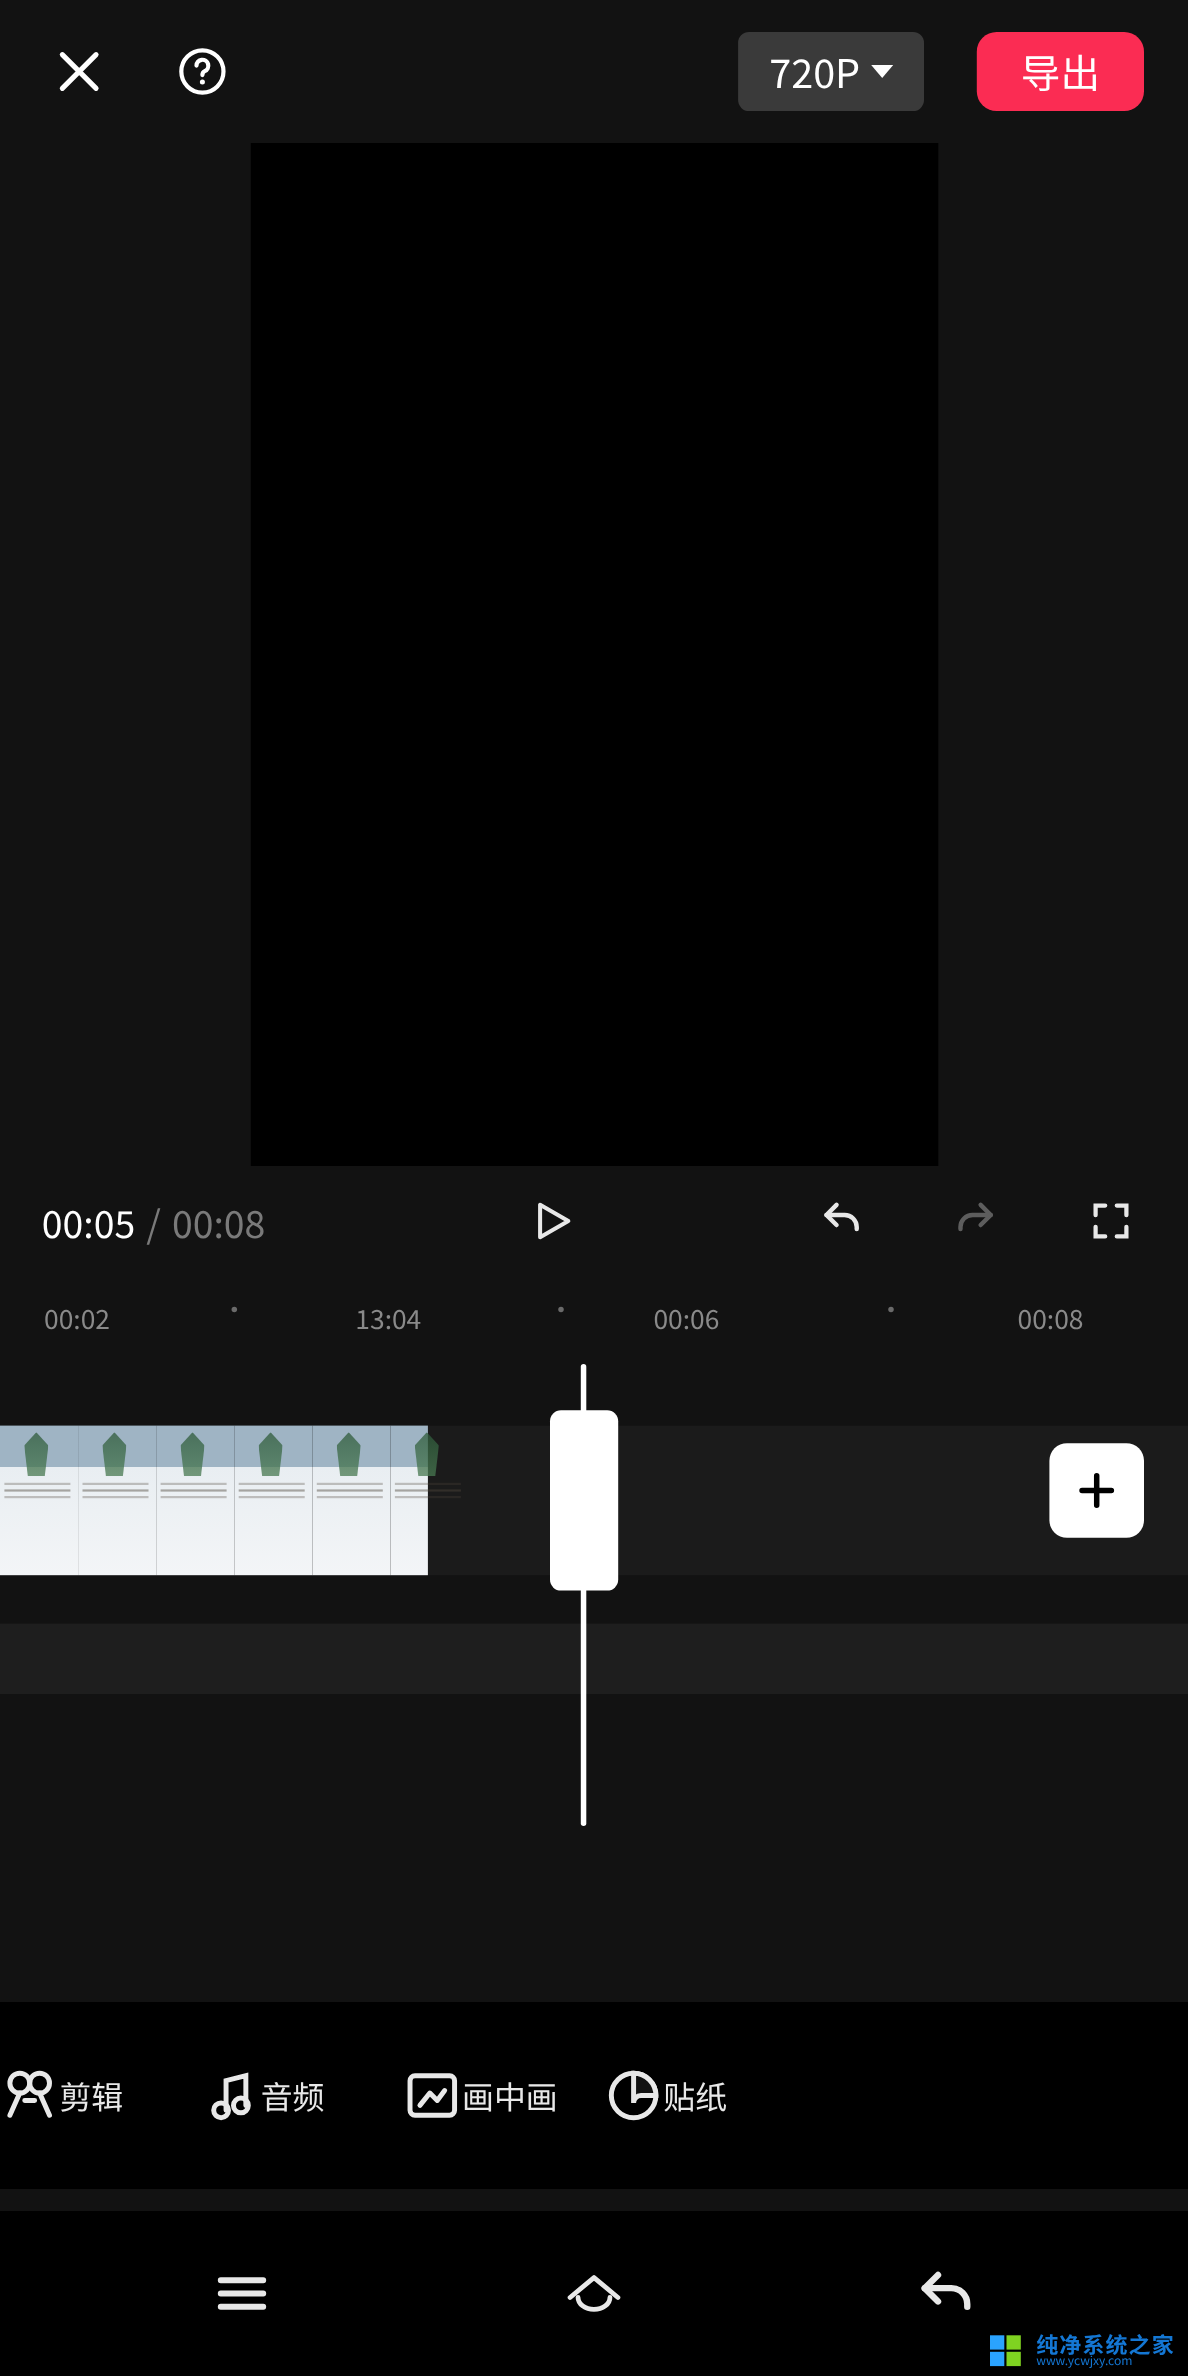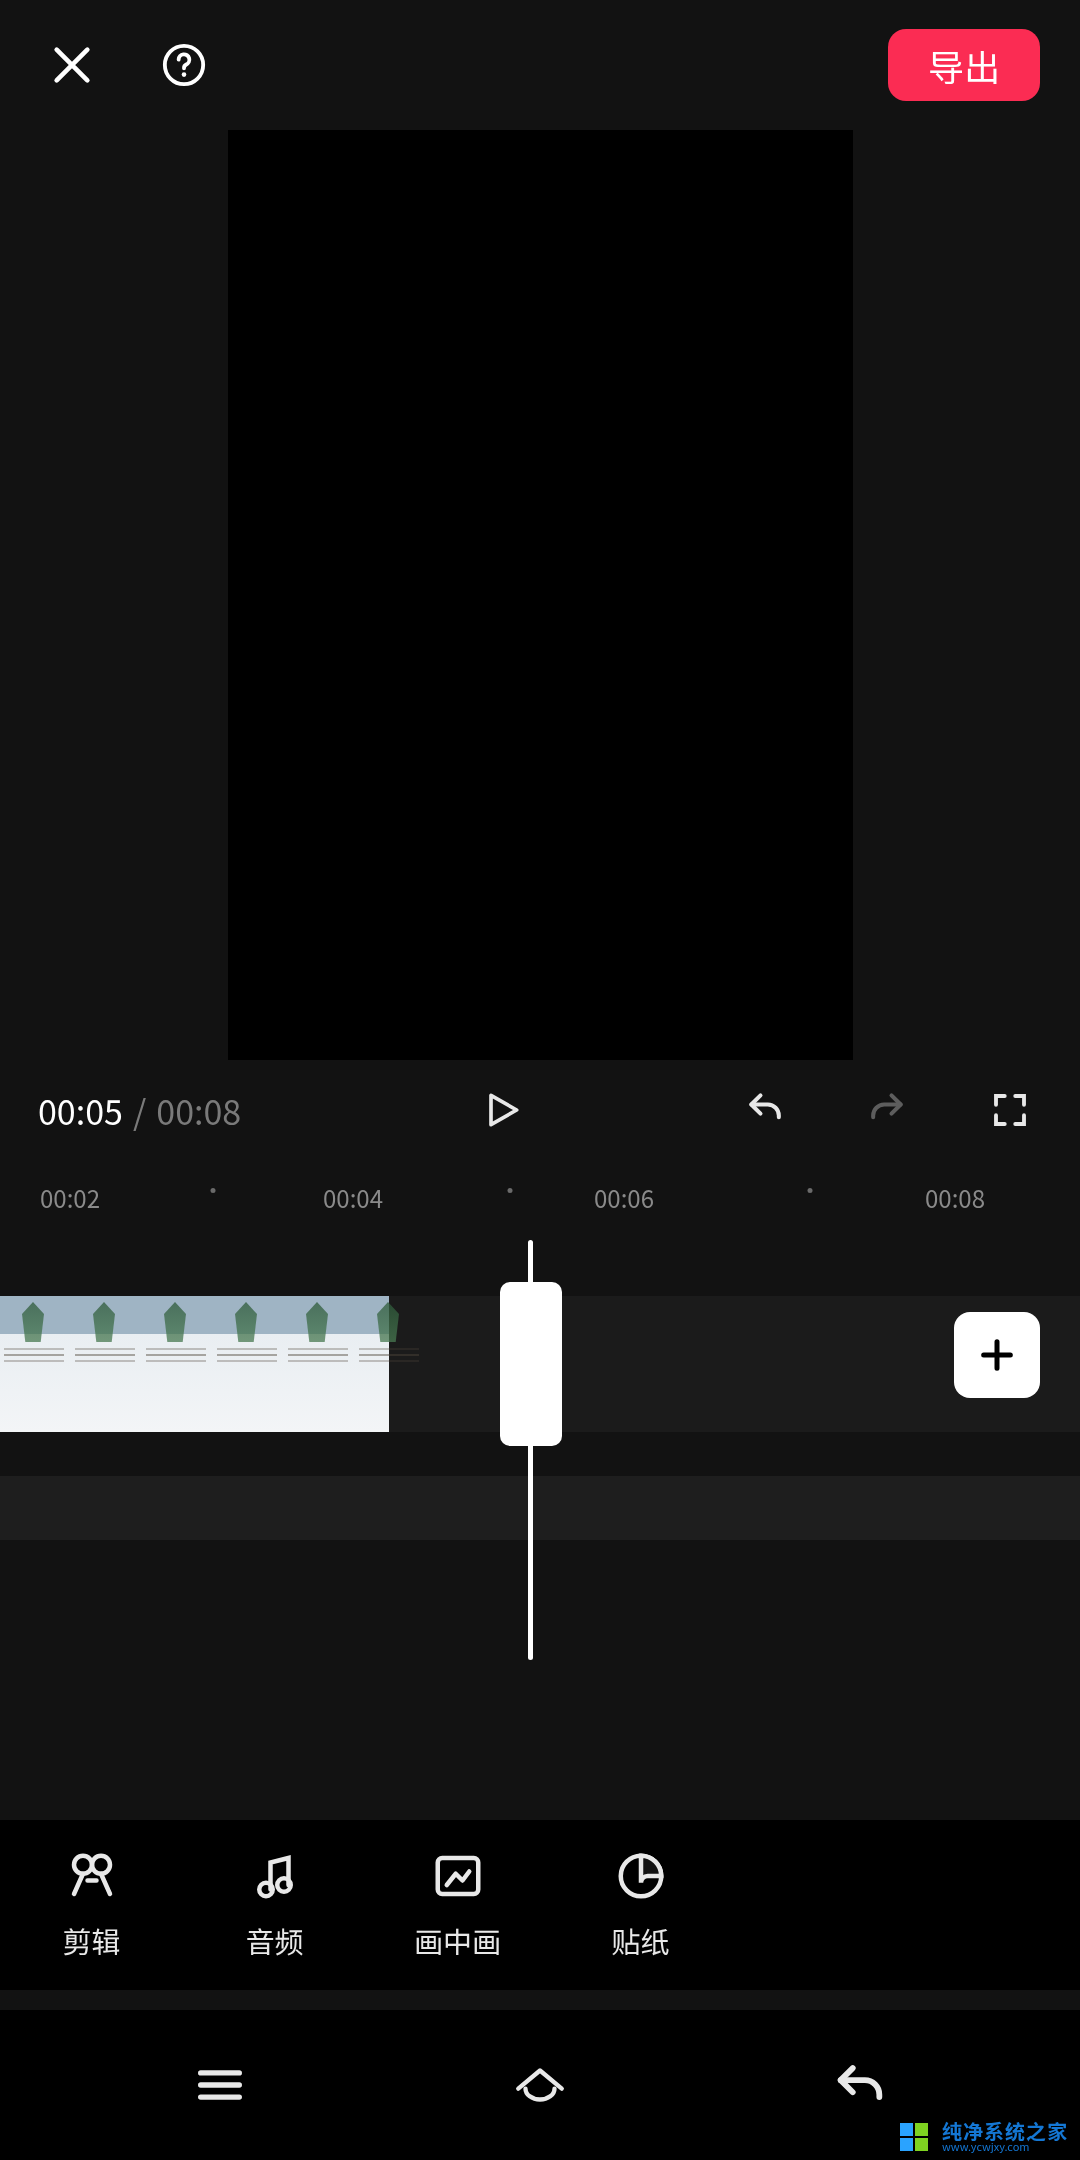--- a/index.html
+++ b/index.html
@@ -29,21 +29,21 @@
 .thumb{width:71px;height:136px;background:linear-gradient(to bottom,#9fb4c4 0%,#9fb4c4 28%,#e9eef2 28%,#f3f5f7 100%);position:relative;flex:0 0 auto}
 .thumb::before{content:'';position:absolute;left:22px;top:6px;width:22px;height:40px;background:linear-gradient(180deg,#2e5a3a,#497a52);clip-path:polygon(50% 0,100% 30%,85% 100%,15% 100%,0 30%);opacity:.75}
 .thumb::after{content:'';position:absolute;left:4px;top:58px;width:60px;height:2px;background:rgba(80,70,60,.45);box-shadow:0 6px 0 rgba(80,70,60,.3),0 -6px 0 rgba(80,70,60,.3)}
 .rest{flex:0 0 auto;height:136px;background:#1b1b1b}
 .handle{position:absolute;top:42px;width:62px;height:164px;background:#fff;border-radius:10px}
 .atrack{position:absolute;left:0;right:0;top:236px;height:64px;background:#1e1e1e}
 .play-line{position:absolute;top:0;width:5px;height:420px;background:#fff;border-radius:3px;left:528px}
 .add-btn{position:absolute;right:40px;top:72px;width:86px;height:86px;background:#fff;border-radius:16px;display:flex;align-items:center;justify-content:center;cursor:pointer}
 .add-btn svg{width:40px;height:40px}
 .toolbar{position:absolute;left:0;right:0;top:1820px;height:170px;background:#000;display:flex;align-items:center}
-.tool{flex:0 0 183px;display:flex;flex-direction:column;align-items:center;gap:16px;color:#e8e8e8;font-size:29px;cursor:pointer}
+.tool{flex:0 0 183px;display:flex;flex-direction:row;align-items:center;color:#e8e8e8;font-size:29px;cursor:pointer}
 .tool svg{width:54px;height:54px}
 .tool.partial{flex:0 0 108px;align-items:flex-start;padding-left:18px}
 .navbar{position:absolute;left:0;right:0;bottom:0;height:150px;background:#000;display:flex;align-items:center;justify-content:space-around;padding:0 60px}
 .navbar svg{width:58px;height:58px}
 .arrow{position:absolute;pointer-events:none;z-index:50}
 .wm{position:absolute;right:8px;bottom:6px;z-index:60;display:flex;align-items:center;gap:14px;background:rgba(255,255,255,0);padding:2px 4px}
 .wm .logo{width:28px;height:28px;display:grid;grid-template-columns:1fr 1fr;grid-template-rows:1fr 1fr;gap:2px}
 .wm .logo span:nth-child(1){background:#2aa3ff}
 .wm .logo span:nth-child(2){background:#7fd321}
 .wm .logo span:nth-child(3){background:#2aa3ff}
@@ -62,20 +62,24 @@
       </svg>
   </div>
   <div class="icon-btn">
     <svg viewBox="0 0 24 24">
         <circle cx="12" cy="12" r="10" stroke="#fff" stroke-width="2" fill="none"></circle>
         <path d="M9.2 9.2a2.8 2.8 0 1 1 3.9 2.6c-.9.4-1.1.9-1.1 1.9" stroke="#fff" stroke-width="2" fill="none" stroke-linecap="round"></path>
         <circle cx="12" cy="17" r="1.2" fill="#fff"></circle>
       </svg>
   </div>
   <div class="spacer"></div>
+  <div class="res-btn">
+    <span>720P</span>
+    <span class="tri"></span>
+  </div>
   <div class="export-btn">
     <span>导出</span>
   </div>
 </div>
 
 <div class="preview"></div>
 
 <div class="ctrlbar">
   <div class="time">
     <span class="cur">00:05</span>
@@ -103,21 +107,21 @@
   </div>
   <div class="icon-btn fs">
     <svg viewBox="0 0 24 24">
         <path d="M4 9V4h5M20 9V4h-5M4 15v5h5M20 15v5h-5" fill="none" stroke="#e8e8e8" stroke-width="2.2" stroke-linecap="round"></path>
       </svg>
   </div>
 </div>
 
 <div class="ruler" id="ruler">
     <span class="tick" style="left: 70px;">00:02</span>
-    <span class="tick" style="left: 353px;">00:04</span>
+    <span class="tick" style="left: 353px;">13:04</span>
     <span class="tick" style="left: 624px;">00:06</span>
     <span class="tick" style="left: 955px;">00:08</span>
     <span class="dot" style="left: 213px;"></span>
     <span class="dot" style="left: 510px;"></span>
     <span class="dot" style="left: 810px;"></span>
   </div>
 
 <div class="tl-wrap">
   <div class="vtrack" id="vtrack">
       <div class="thumb"></div>

